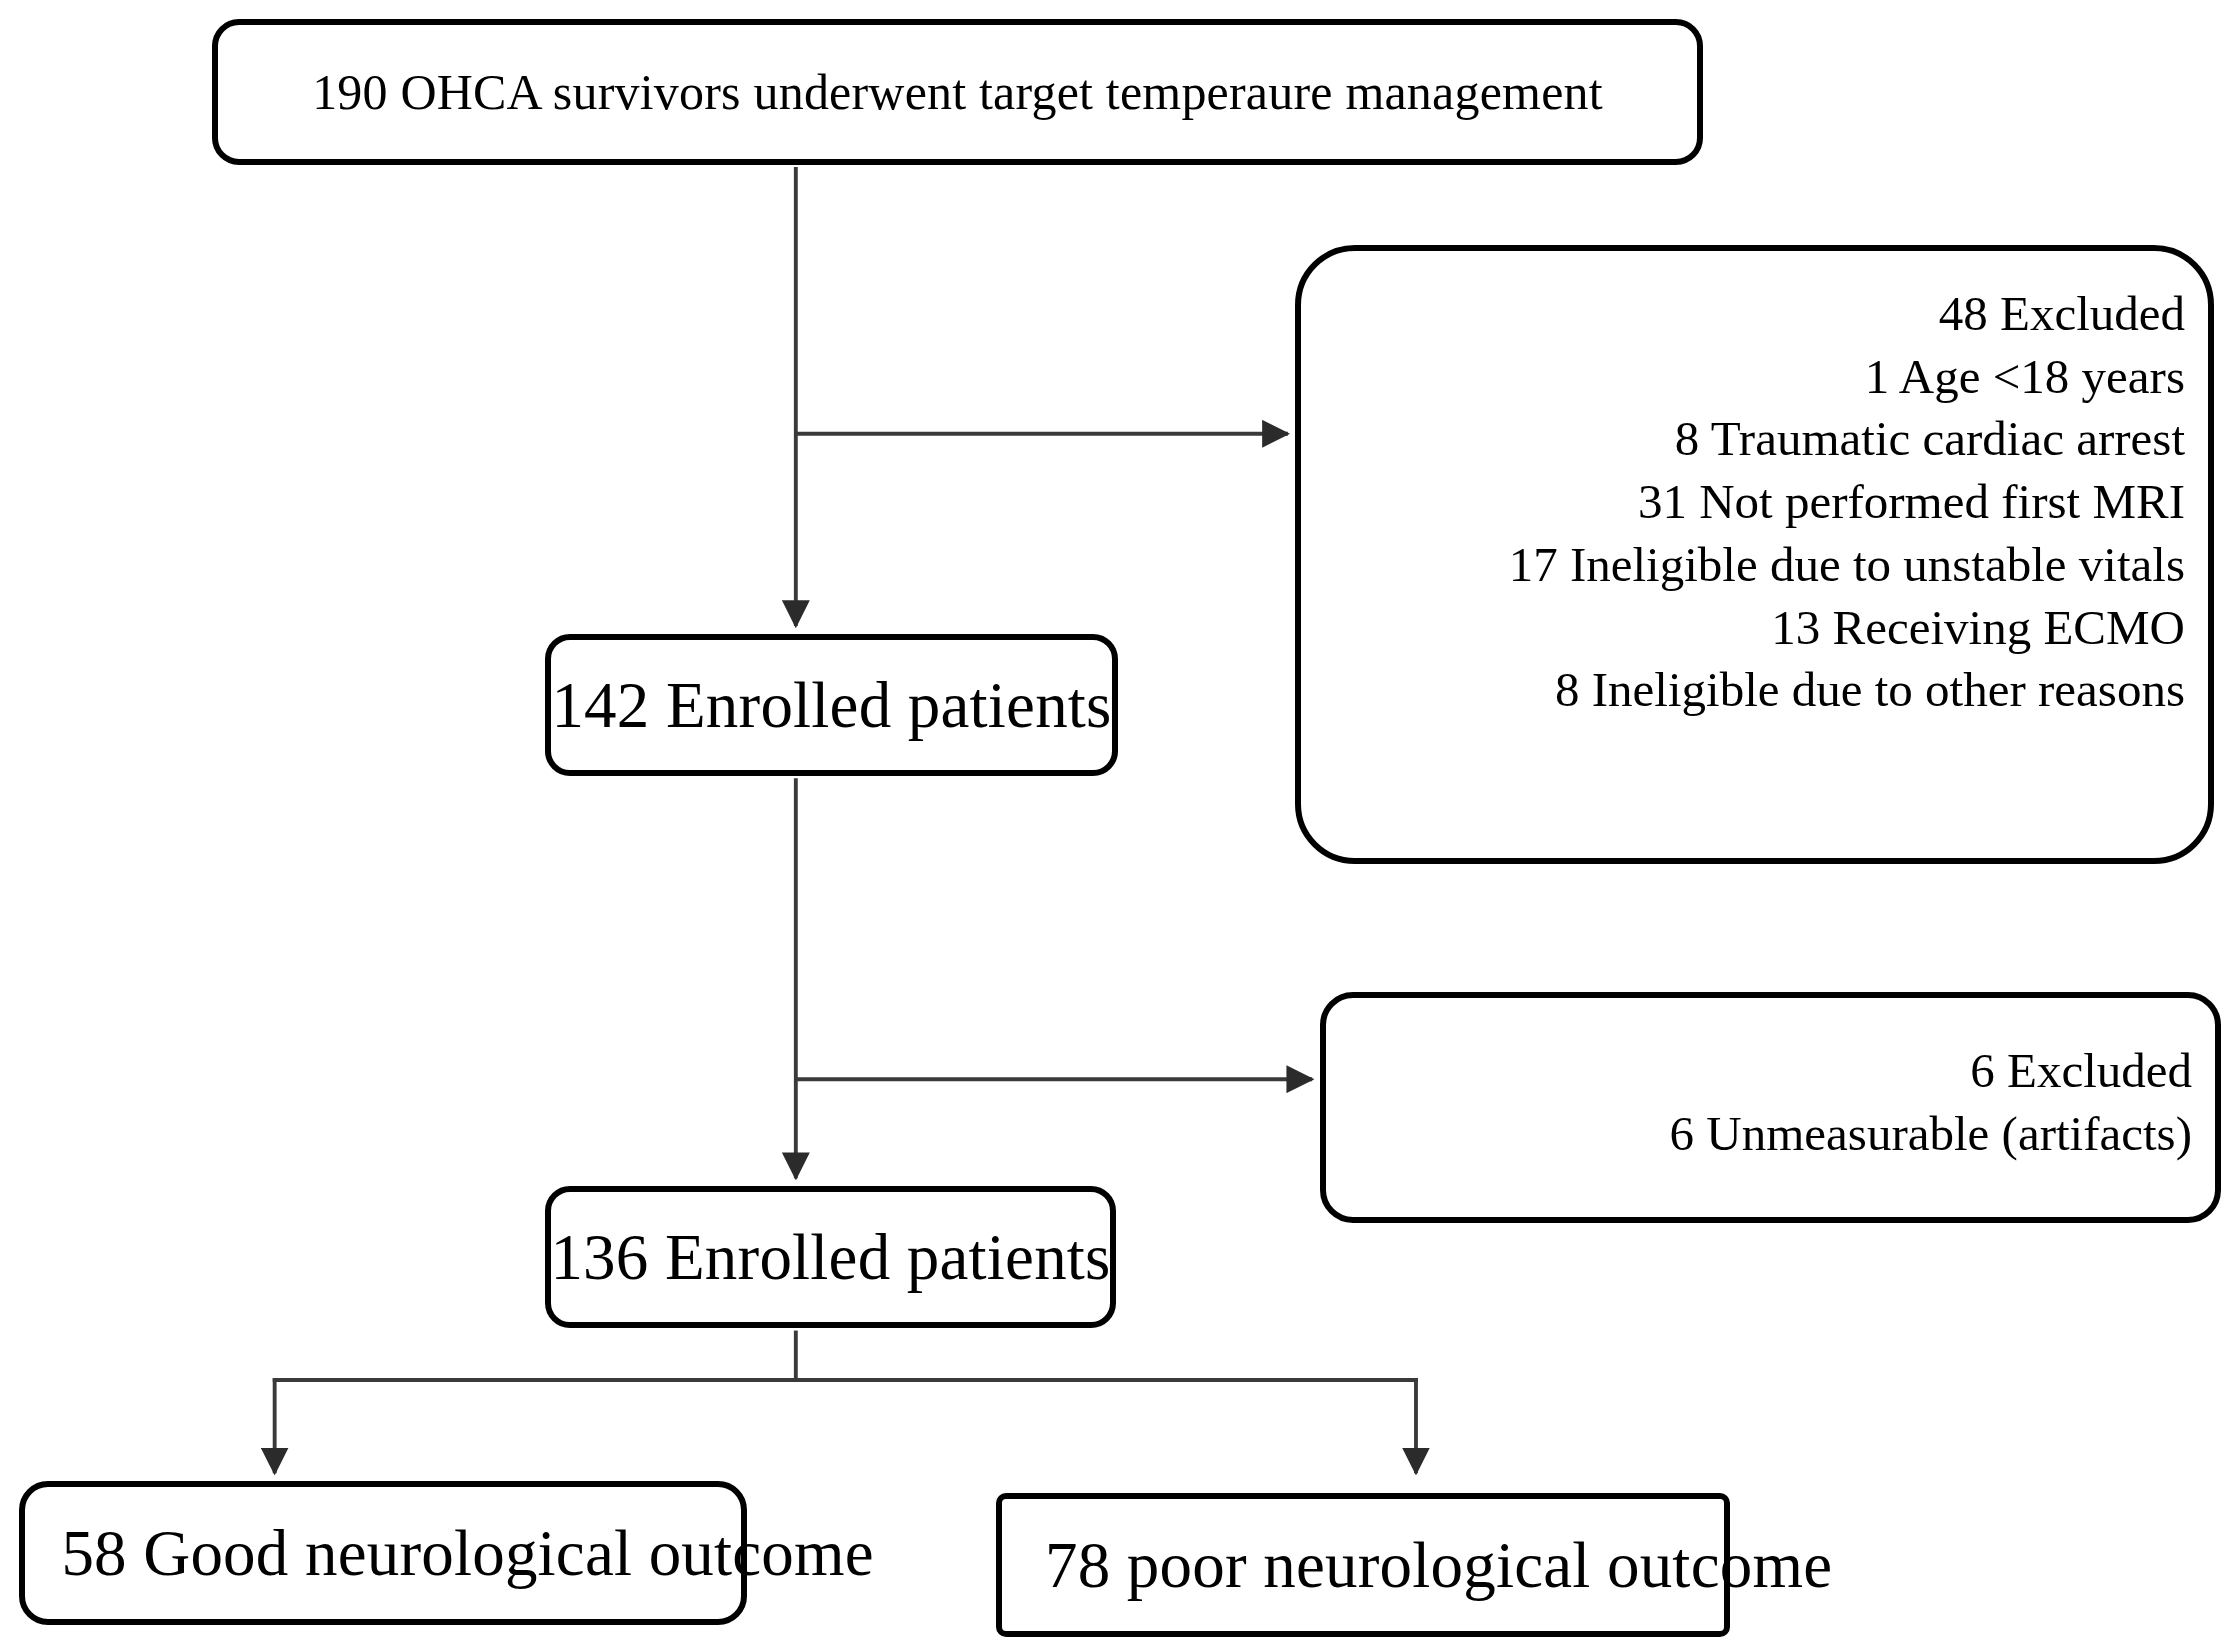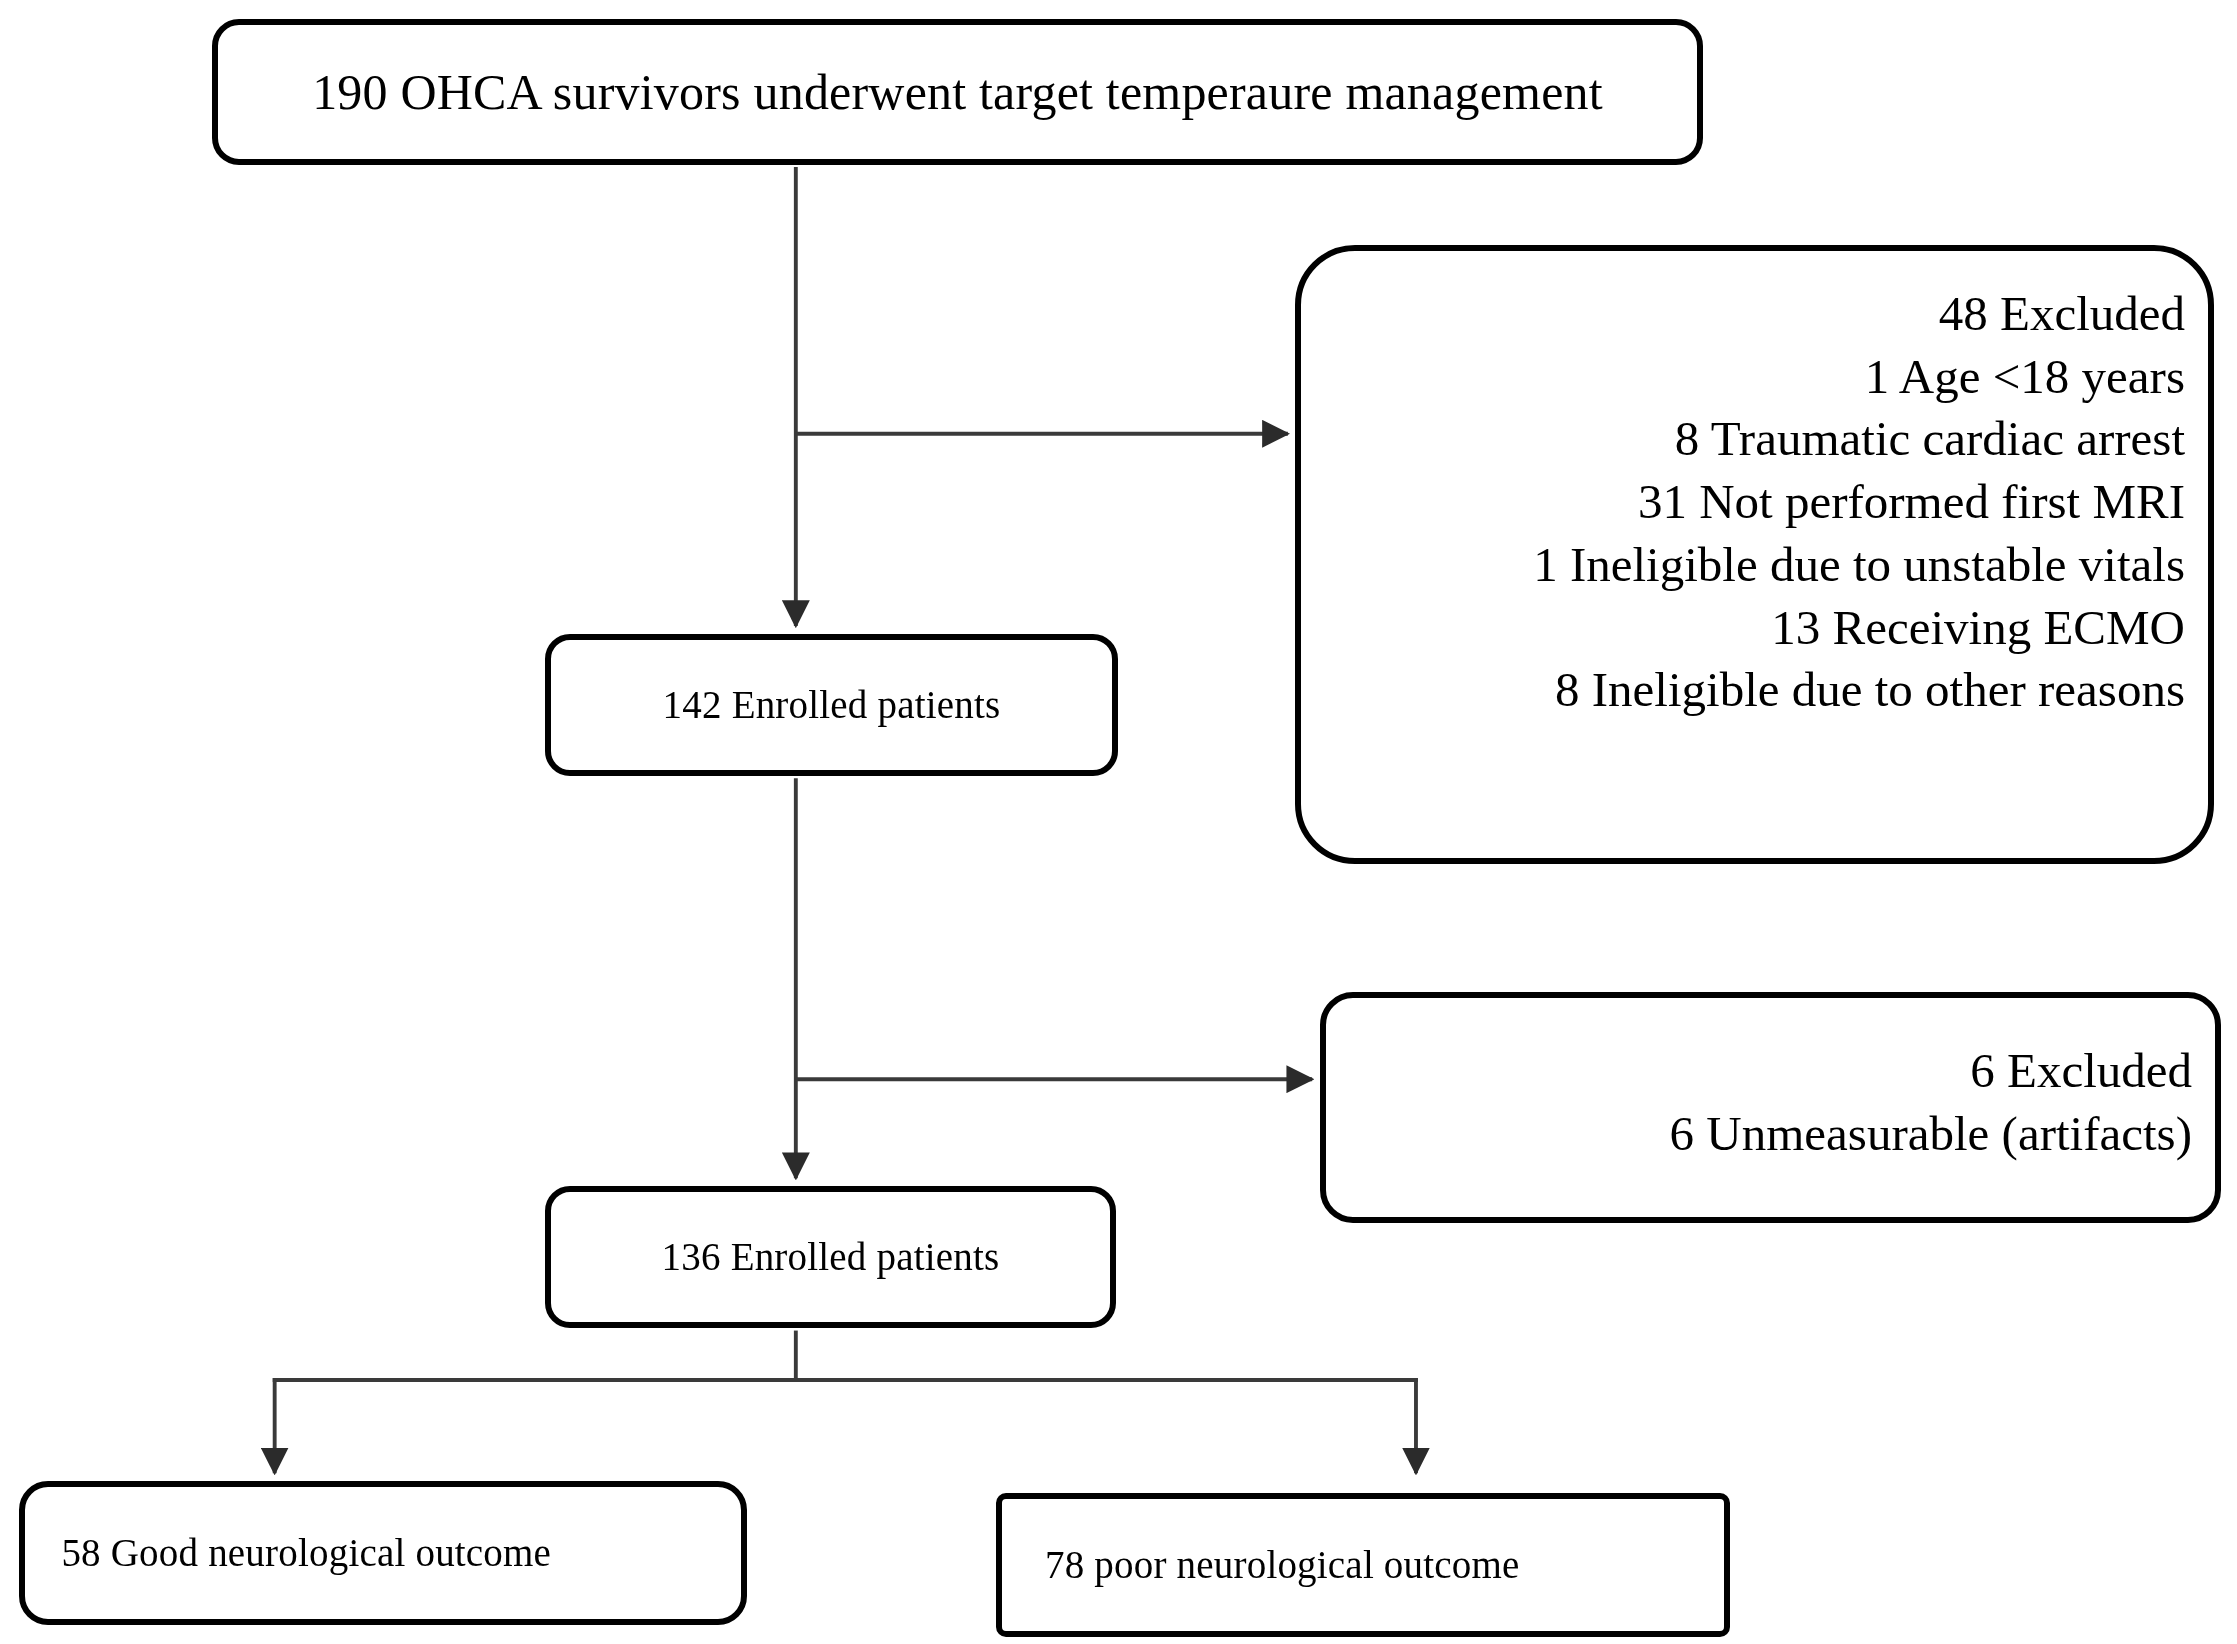--- a/index.html
+++ b/index.html
@@ -25,21 +25,21 @@
     border: 6.8px solid #000000;
     border-radius: 25px;
     display: flex;
     align-items: center;
     z-index: 5;
   }
   .flow-box.center-box {
     justify-content: center;
   }
   .flow-box .box-text {
-    font-size: 39px;
+    font-size: 65px;
     line-height: 1.08;
     letter-spacing: 0.2px;
     white-space: nowrap;
   }
   
   #box-screened {
     left: 212px; top: 19.4px; width: 1491px; height: 146px;
     border-radius: 27px;
   }
   #box-screened .box-text { font-size: 50px; }
@@ -128,21 +128,21 @@
   <div class="flow-box center-box" id="box-screened">
     <span class="box-text">190 OHCA survivors underwent target temperaure management</span>
   </div>
 
   <div class="flow-box" id="box-excluded-1">
     <ul class="excl-list">
       <li class="lvl-0">48 Excluded</li>
       <li class="lvl-1">1 Age &lt;18 years</li>
       <li class="lvl-1">8 Traumatic cardiac arrest</li>
       <li class="lvl-1">31 Not performed first MRI</li>
-      <li class="lvl-2">1 Ineligible due to unstable vitals</li>
+      <li class="lvl-2">17 Ineligible due to unstable vitals</li>
       <li class="lvl-2">13 Receiving ECMO</li>
       <li class="lvl-2">8 Ineligible due to other reasons</li>
     </ul>
   </div>
 
   <div class="flow-box center-box" id="box-enrolled-142">
     <span class="box-text">142 Enrolled patients</span>
   </div>
 
   <div class="flow-box" id="box-excluded-2">

